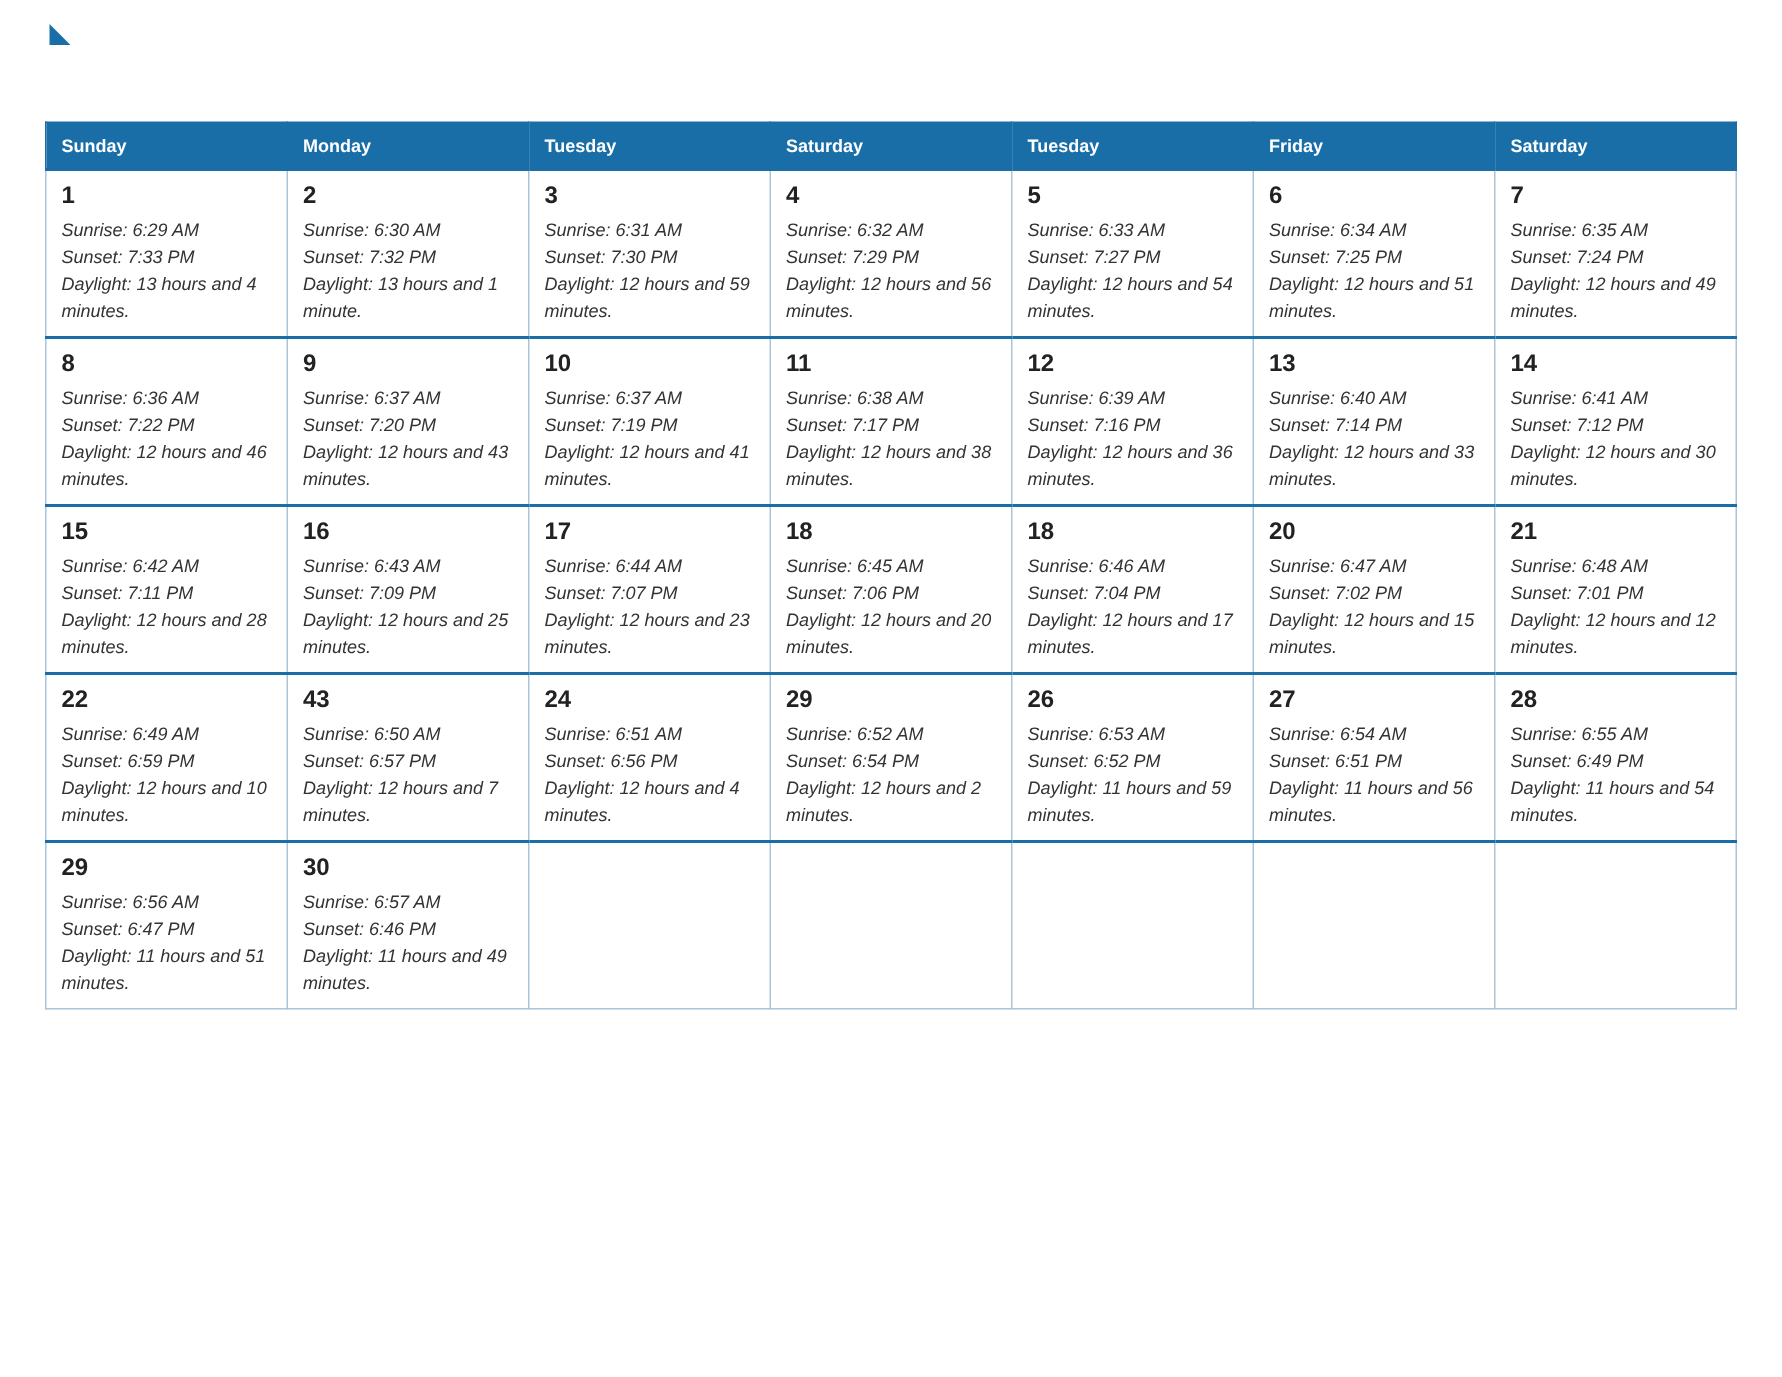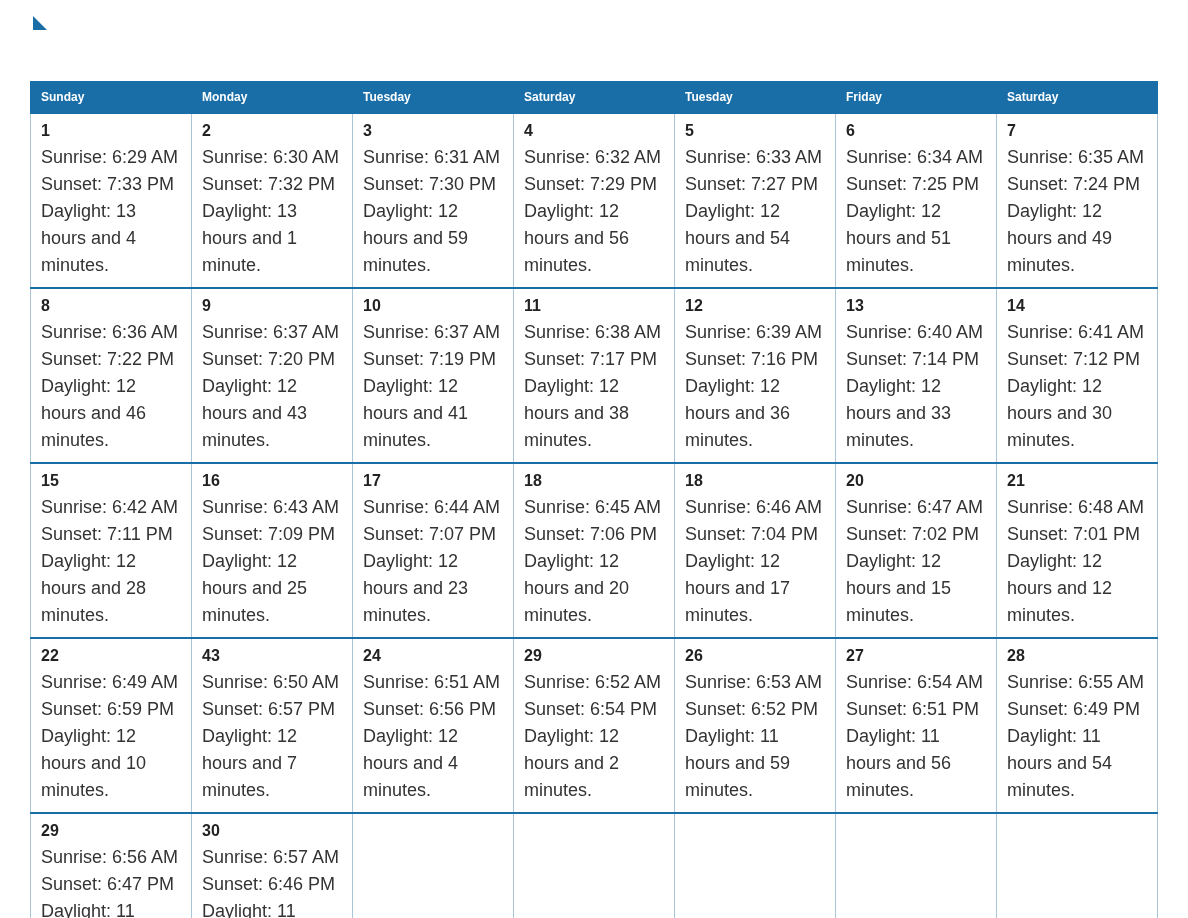--- a/index.html
+++ b/index.html
@@ -86,23 +86,24 @@
       min-height: 100px;
     }
     .calendar tbody tr td .day-num {
       font-size: 16px;
       font-weight: bold;
       color: #222;
       display: block;
       margin-bottom: 4px;
     }
     .calendar tbody tr td .day-info {
-      font-size: 18px;
+      font-size: 12px;
       line-height: 1.5;
       color: #333;
+      font-style: italic;
     }
     .calendar tbody tr td.empty {
       background: #fff;
     }
     .row-separator td {
       border-top: 2px solid #1a6ea8 !important;
     }
   </style>
 </head>
 <body>

